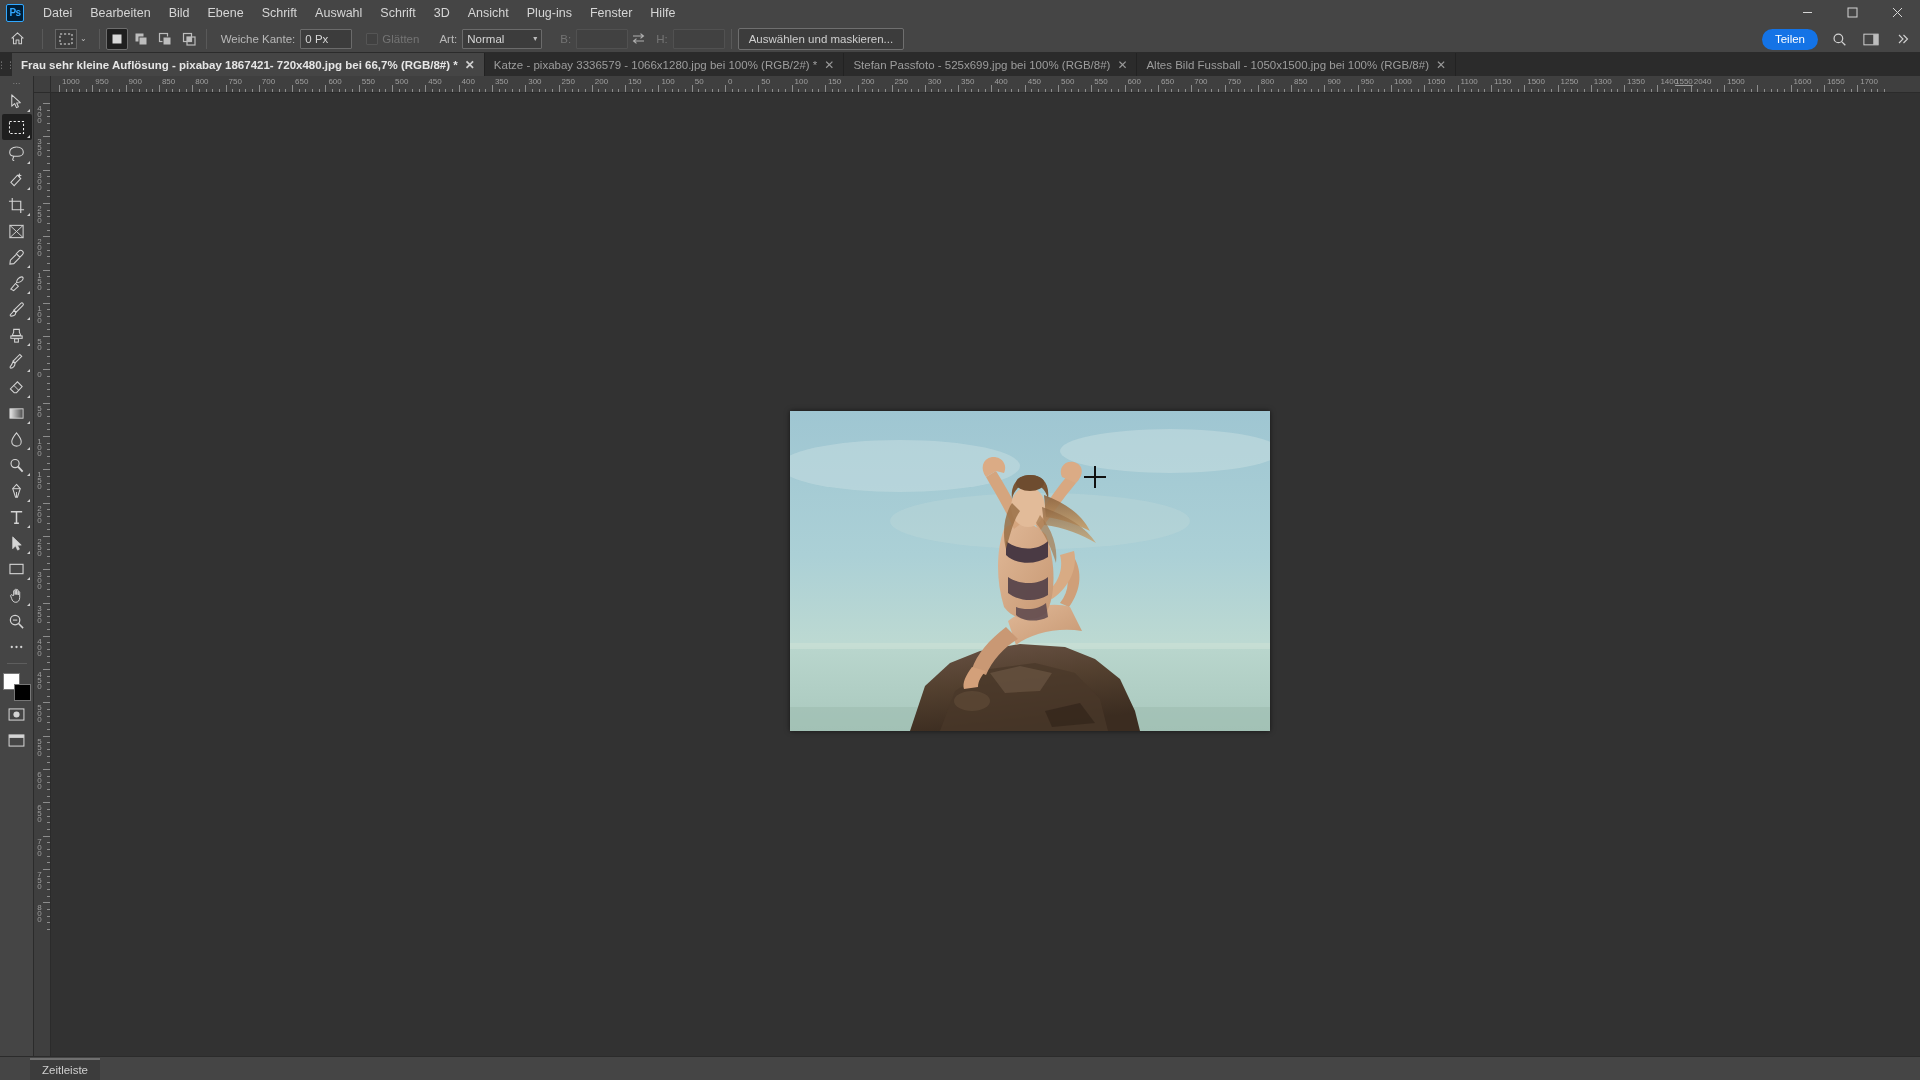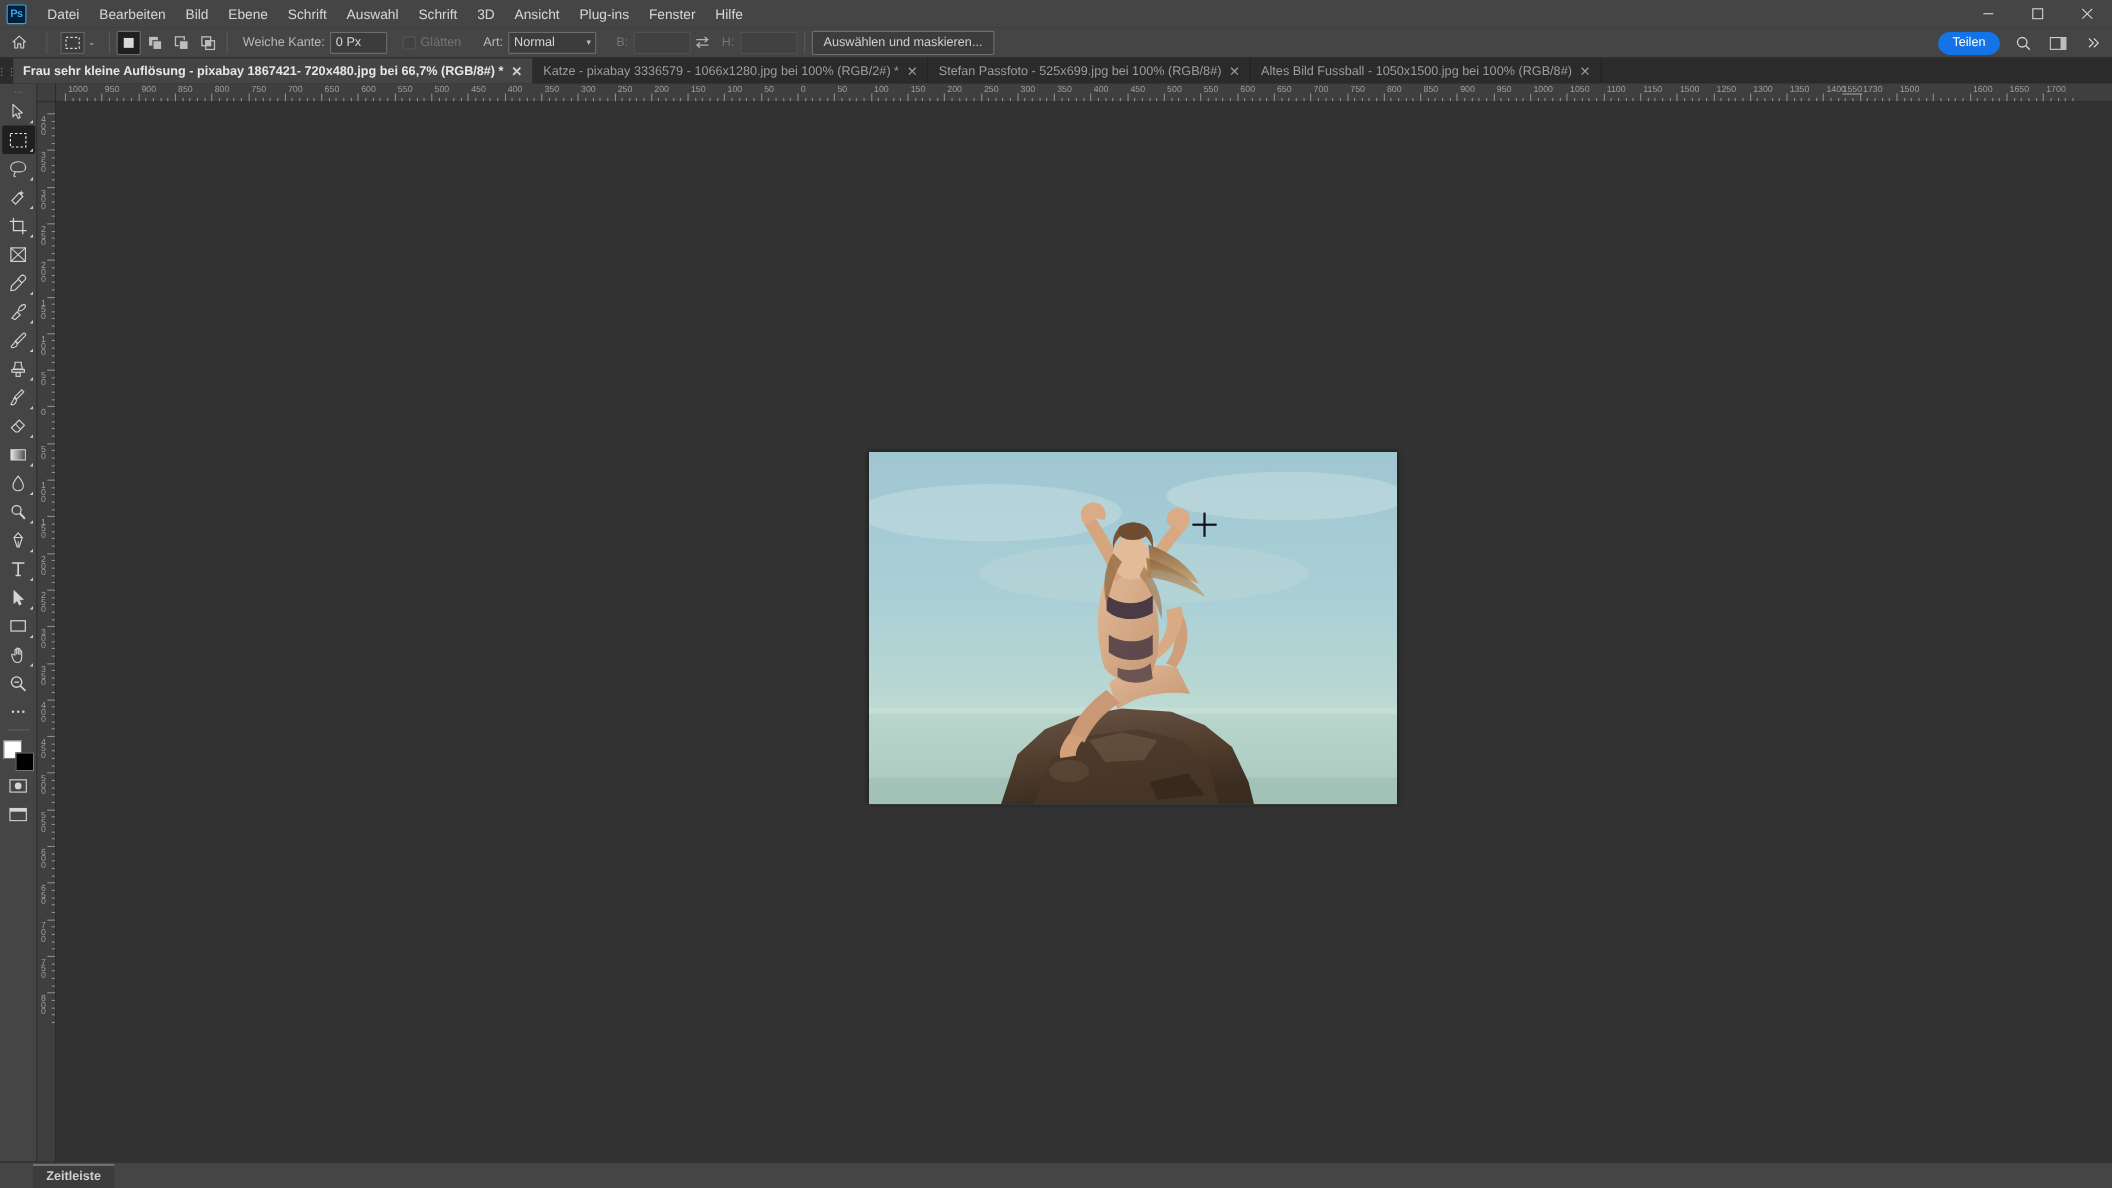--- a/index.html
+++ b/index.html
@@ -172,21 +172,20 @@
 
   
   .timeline {
     height: 24px; background: #454545; flex: 0 0 24px; display: flex; align-items: flex-end;
     border-top: 1px solid #2b2b2b;
   }
   .tl-tab {
     background: #3c3c3c; color: #cfcfcf; font-size: 11.5px; padding: 4px 12px;
     border-top: 2px solid #6f6f6f; height: 22px; display: flex; align-items: center;
     margin-left: 30px;
-    font-weight: bold;
   }
   .filler { flex: 1 1 auto; }
   svg { display: block; }
 </style>
 </head>
 <body>
 
 <div class="app">
 
   <div class="menubar">
@@ -809,21 +808,21 @@
             <div class="rtick" style="left: 1586.42px; top: 13px; width: 1px; height: 4px;"></div>
             <div class="rtick" style="left: 1593.08px; top: 13px; width: 1px; height: 4px;"></div>
             <div class="rtick" style="left: 1599.74px; top: 13px; width: 1px; height: 4px;"></div>
             <div class="rtick" style="left: 1606.4px; top: 9px; width: 1px; height: 8px;"></div>
             <div class="rlabel" style="left: 1609.4px; top: 1px;">1400</div>
             <div class="rtick" style="left: 1613.06px; top: 13px; width: 1px; height: 4px;"></div>
             <div class="rtick" style="left: 1619.72px; top: 13px; width: 1px; height: 4px;"></div>
             <div class="rtick" style="left: 1626.38px; top: 13px; width: 1px; height: 4px;"></div>
             <div class="rtick" style="left: 1633.04px; top: 13px; width: 1px; height: 4px;"></div>
             <div class="rtick" style="left: 1639.7px; top: 9px; width: 1px; height: 8px;"></div>
-            <div class="rlabel" style="left: 1642.7px; top: 1px;">1730</div>
+            <div class="rlabel" style="left: 1642.7px; top: 1px;">2040</div>
             <div class="rtick" style="left: 1646.36px; top: 13px; width: 1px; height: 4px;"></div>
             <div class="rtick" style="left: 1653.02px; top: 13px; width: 1px; height: 4px;"></div>
             <div class="rtick" style="left: 1659.68px; top: 13px; width: 1px; height: 4px;"></div>
             <div class="rtick" style="left: 1666.34px; top: 13px; width: 1px; height: 4px;"></div>
             <div class="rtick" style="left: 1673px; top: 9px; width: 1px; height: 8px;"></div>
             <div class="rlabel" style="left: 1676px; top: 1px;">1500</div>
             <div class="rtick" style="left: 1679.66px; top: 13px; width: 1px; height: 4px;"></div>
             <div class="rtick" style="left: 1686.32px; top: 13px; width: 1px; height: 4px;"></div>
             <div class="rtick" style="left: 1692.98px; top: 13px; width: 1px; height: 4px;"></div>
             <div class="rtick" style="left: 1699.64px; top: 13px; width: 1px; height: 4px;"></div>

